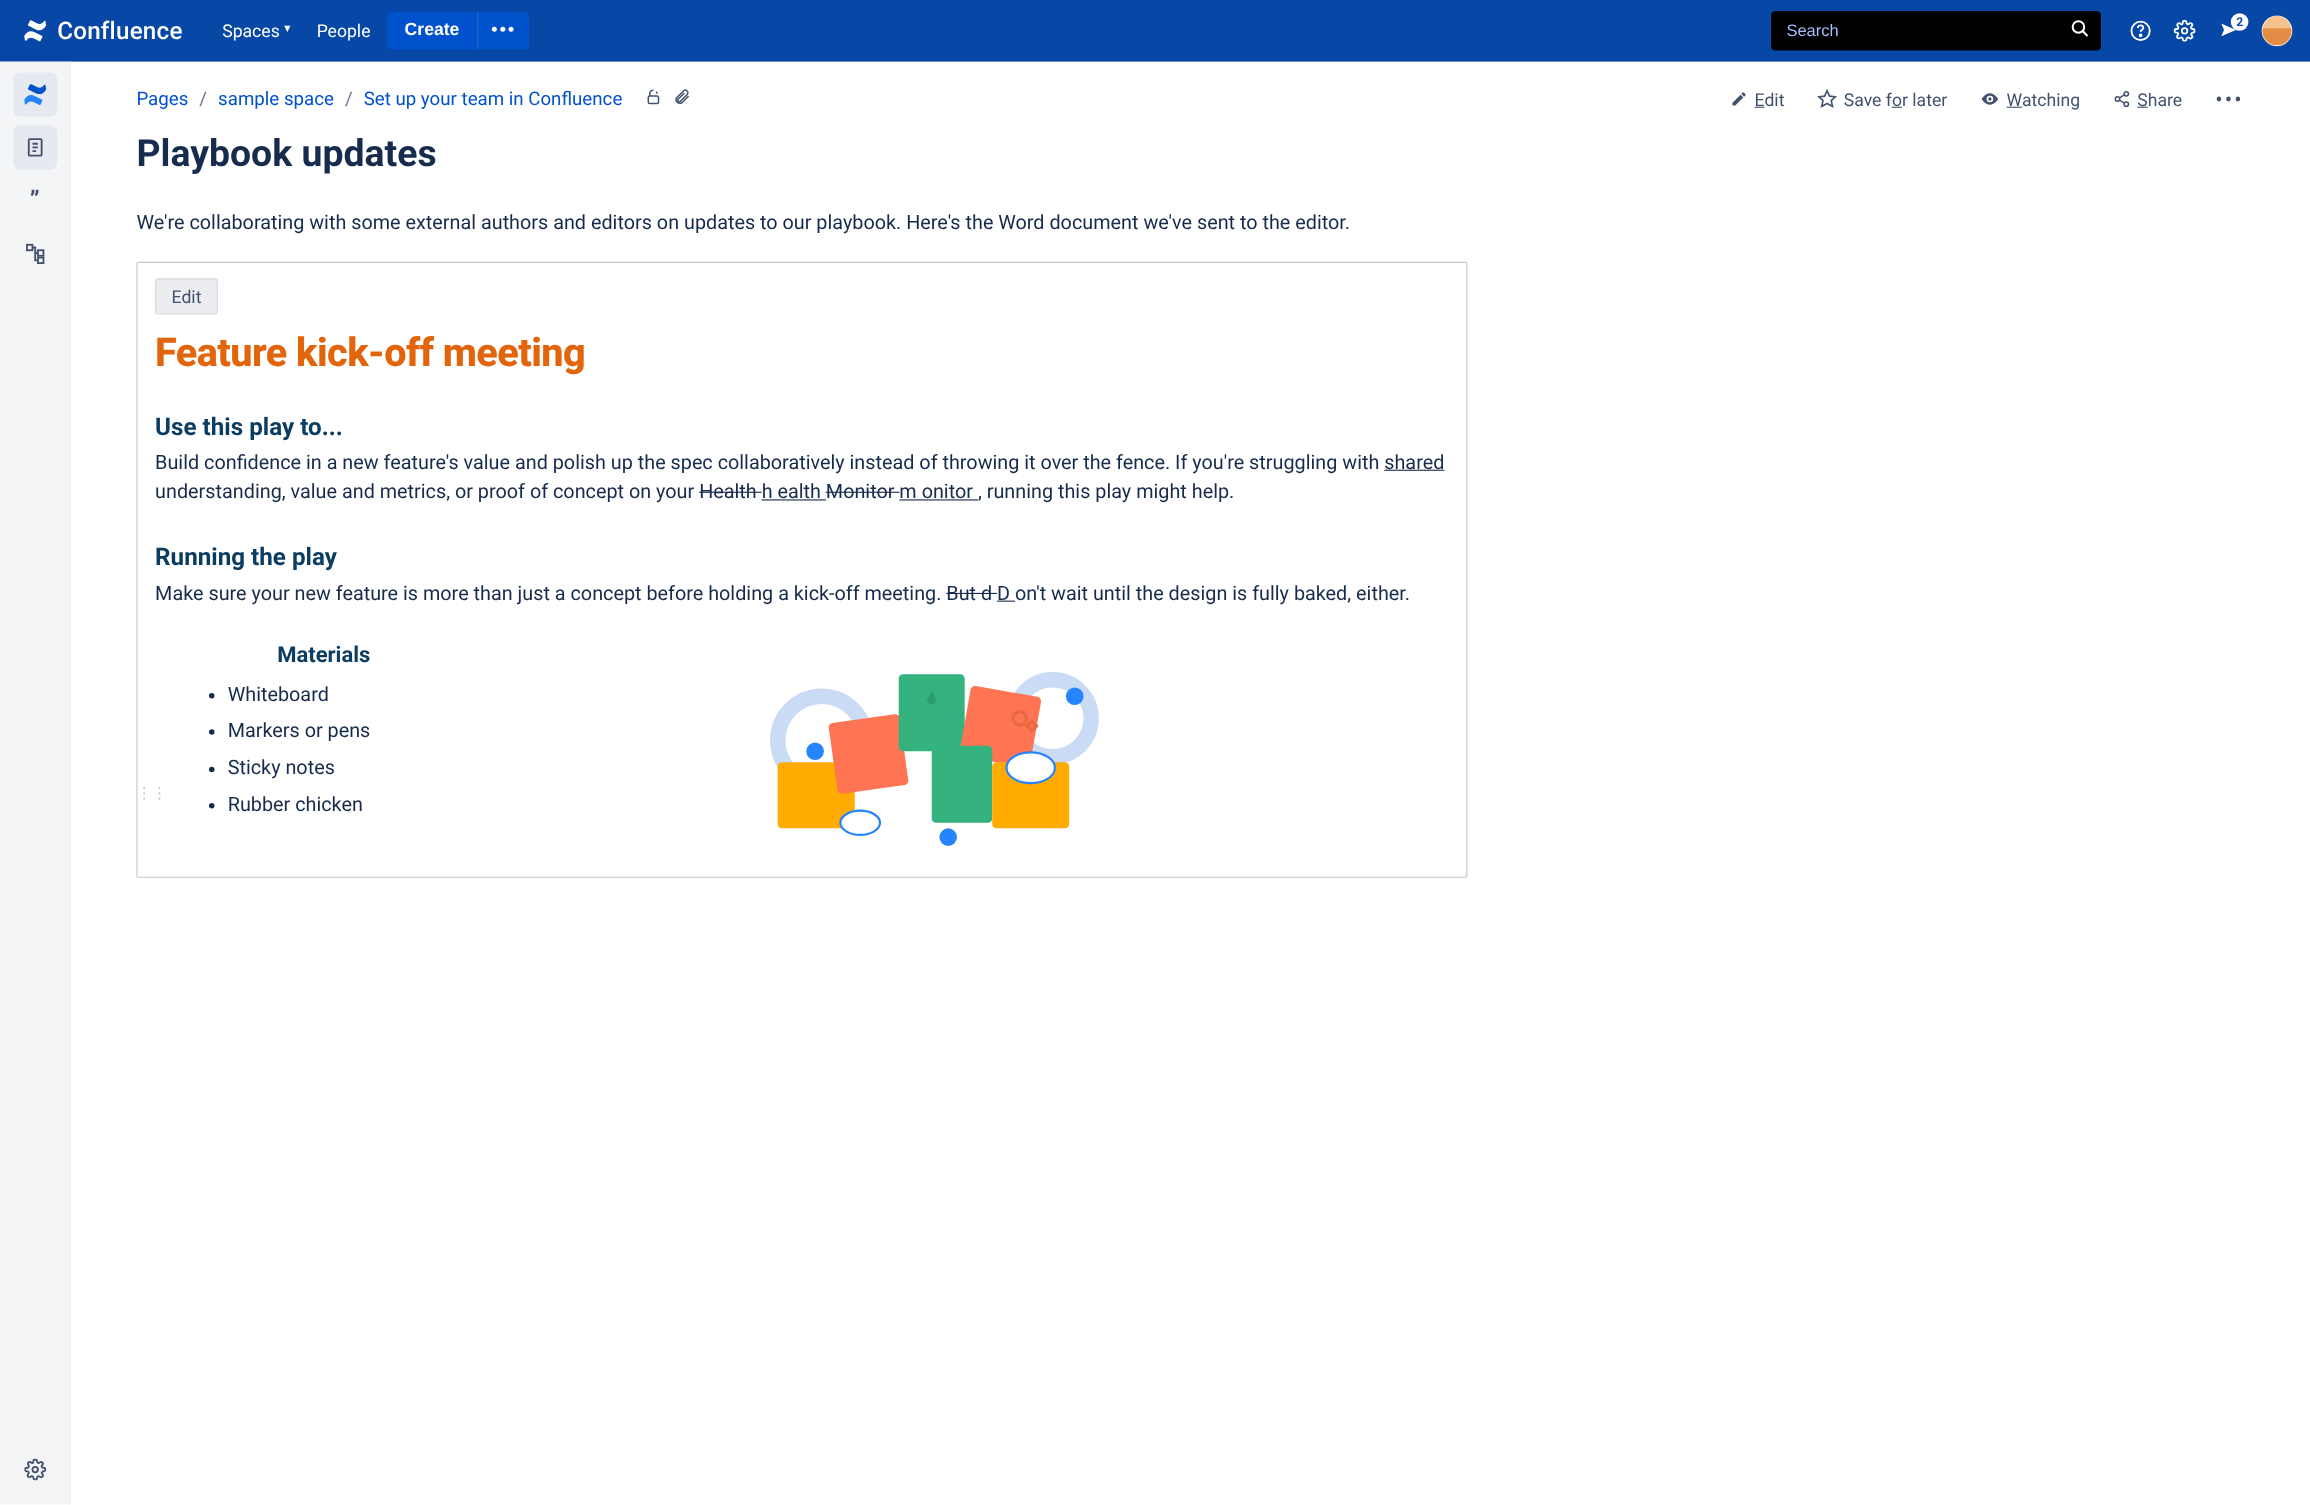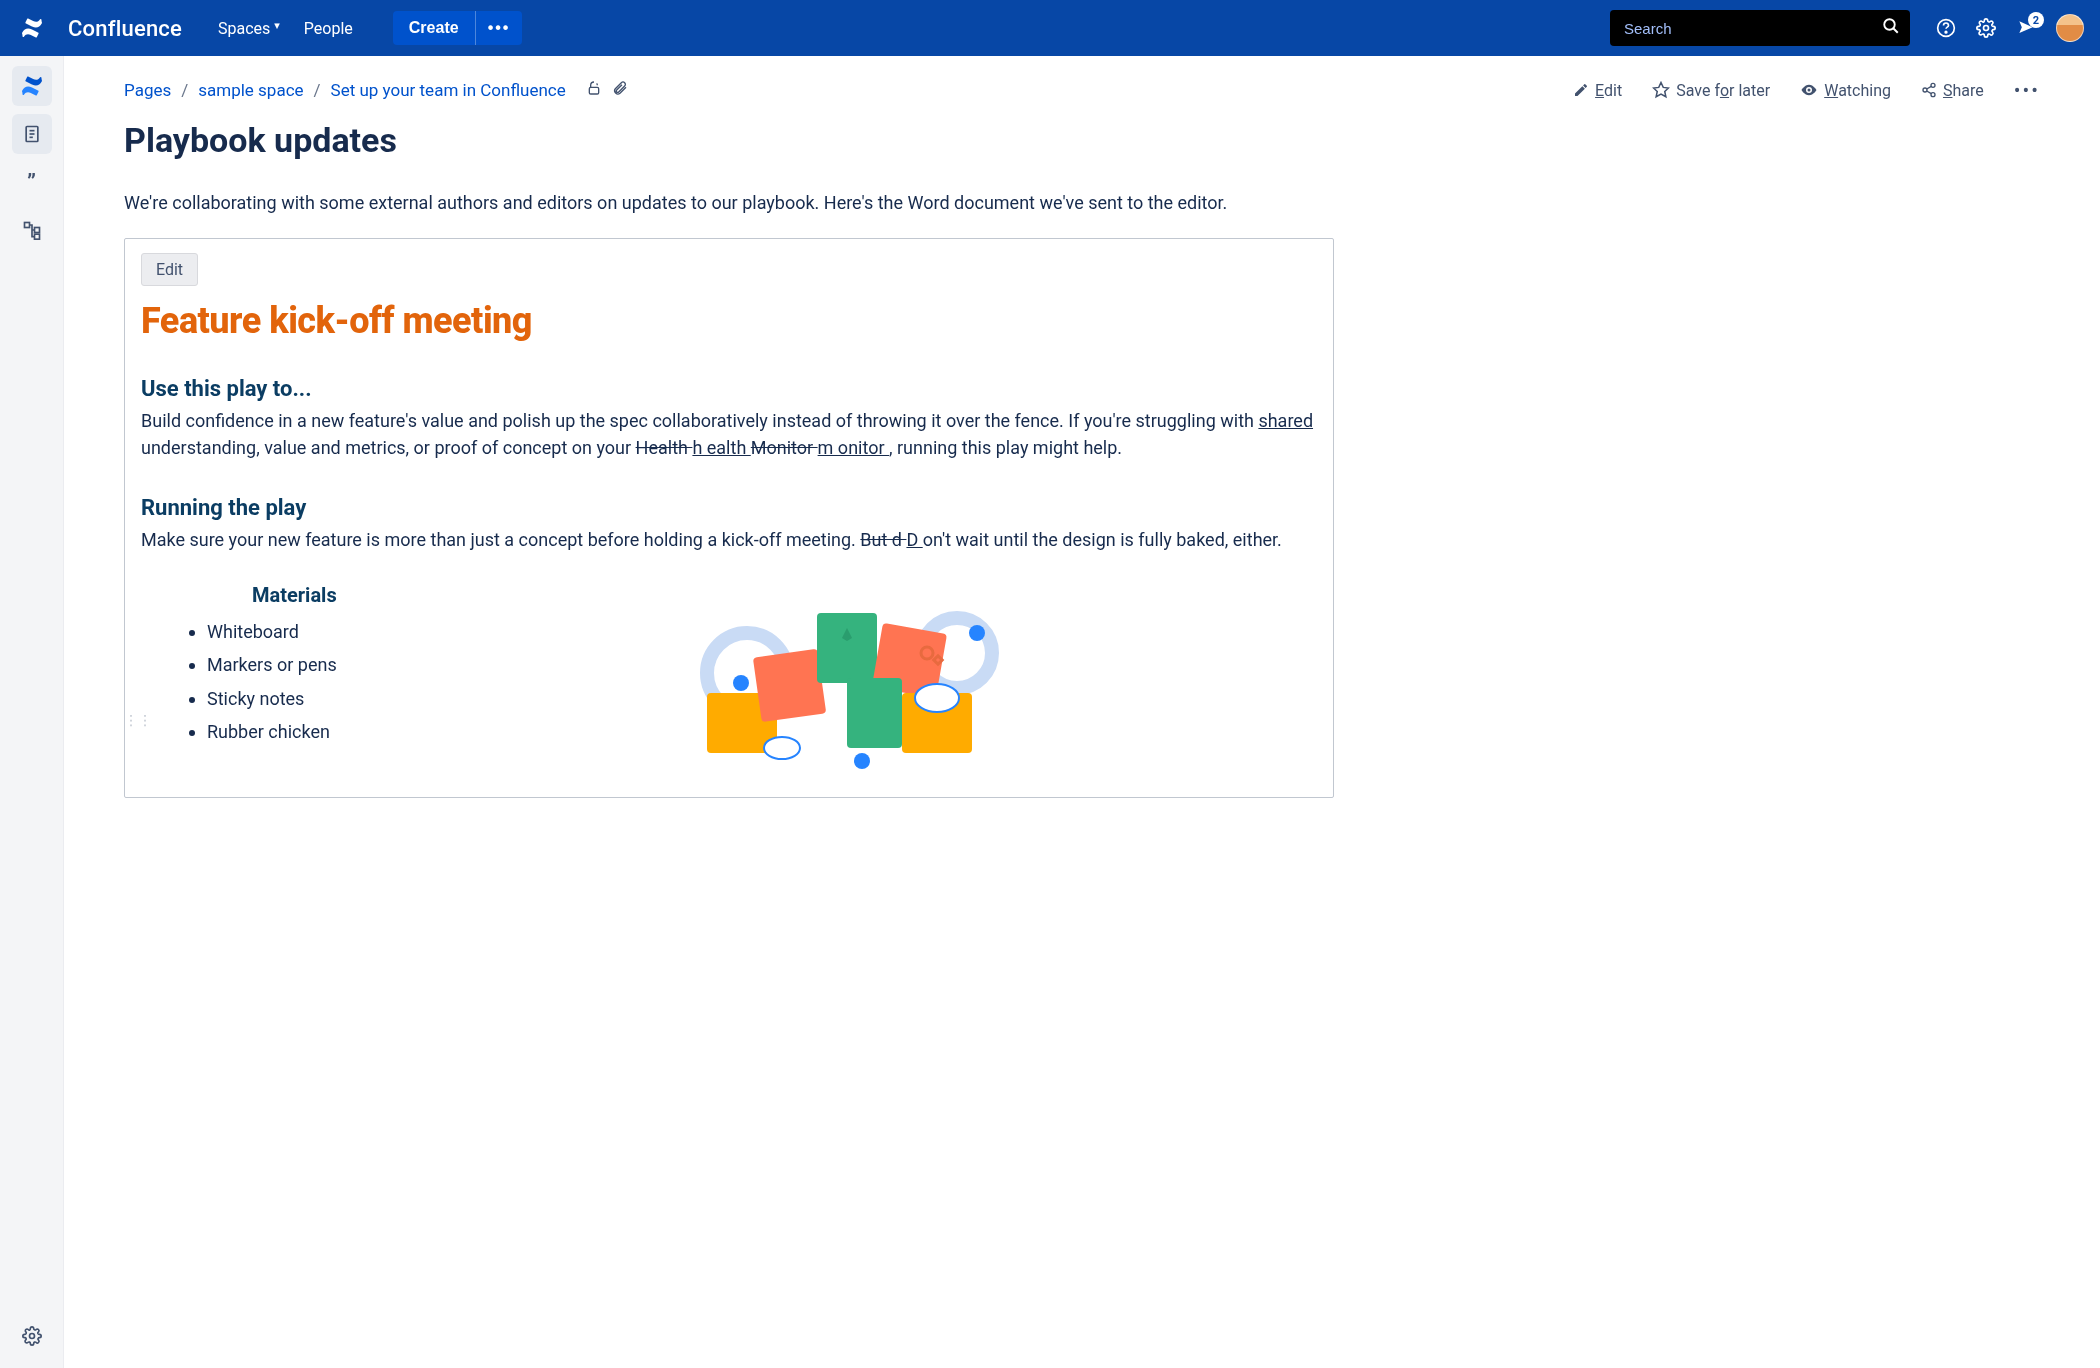--- a/index.html
+++ b/index.html
@@ -9,27 +9,27 @@
   
   .topbar {
     background: #0747A6;
     height: 56px;
     display: flex;
     align-items: center;
     padding: 0 16px 0 20px;
     color: #fff;
     gap: 8px;
   }
-  .logo { display: flex; align-items: center; gap: 24px; cursor: pointer; text-align: right; }
+  .logo { display: flex; align-items: center; gap: 8px; cursor: pointer; text-align: right; }
   .logo svg { width: 24px; height: 24px; }
   .logo-text { font-size: 22px; font-weight: 500; letter-spacing: .2px; }
   .nav-links { display: flex; align-items: center; gap: 24px; margin-left: 28px; }
   .nav-link { font-size: 16px; color: #fff; display: flex; gap: 4px; cursor: pointer; }
   .chev { font-size: 11px; }
-  .create-group { display: flex; margin-left: 32px; }
+  .create-group { display: flex; margin-left: 7px; }
   .create-btn { background: #0052CC; color: #fff; border: none; font-weight: 700; font-size: 16px; padding: 8px 16px; border-radius: 4px 0 0 4px; cursor: pointer; }
   .create-more { background: #0052CC; color: #fff; border: none; border-left: 1px solid rgba(255,255,255,.3); padding: 8px 12px; border-radius: 0 4px 4px 0; cursor: pointer; font-weight: 700; font-size: 16px; letter-spacing: 2px; }
   .spacer { flex: 1; }
   .search-box { position: relative; width: 300px; }
   .search-box input { width: 100%; height: 36px; background: #000000; border: none; border-radius: 4px; padding: 0 40px 0 14px; color: #fff; font-size: 15px; }
   .search-box input::placeholder { color: #A3BFFA; }
   .search-box .sicon { position: absolute; right: 10px; top: 50%; transform: translateY(-50%); color: #fff; }
   .top-icons { display: flex; align-items: center; gap: 20px; margin-left: 18px; }
   .top-icon { color: #fff; cursor: pointer; position: relative; display:flex; align-items:center; }
   .badge { position: absolute; top: -6px; right: -8px; background: #fff; color: #0747A6; font-size: 11px; font-weight: 700; border-radius: 999px; min-width: 16px; height: 16px; display:flex; align-items:center; justify-content:center; padding:0 3px; }

